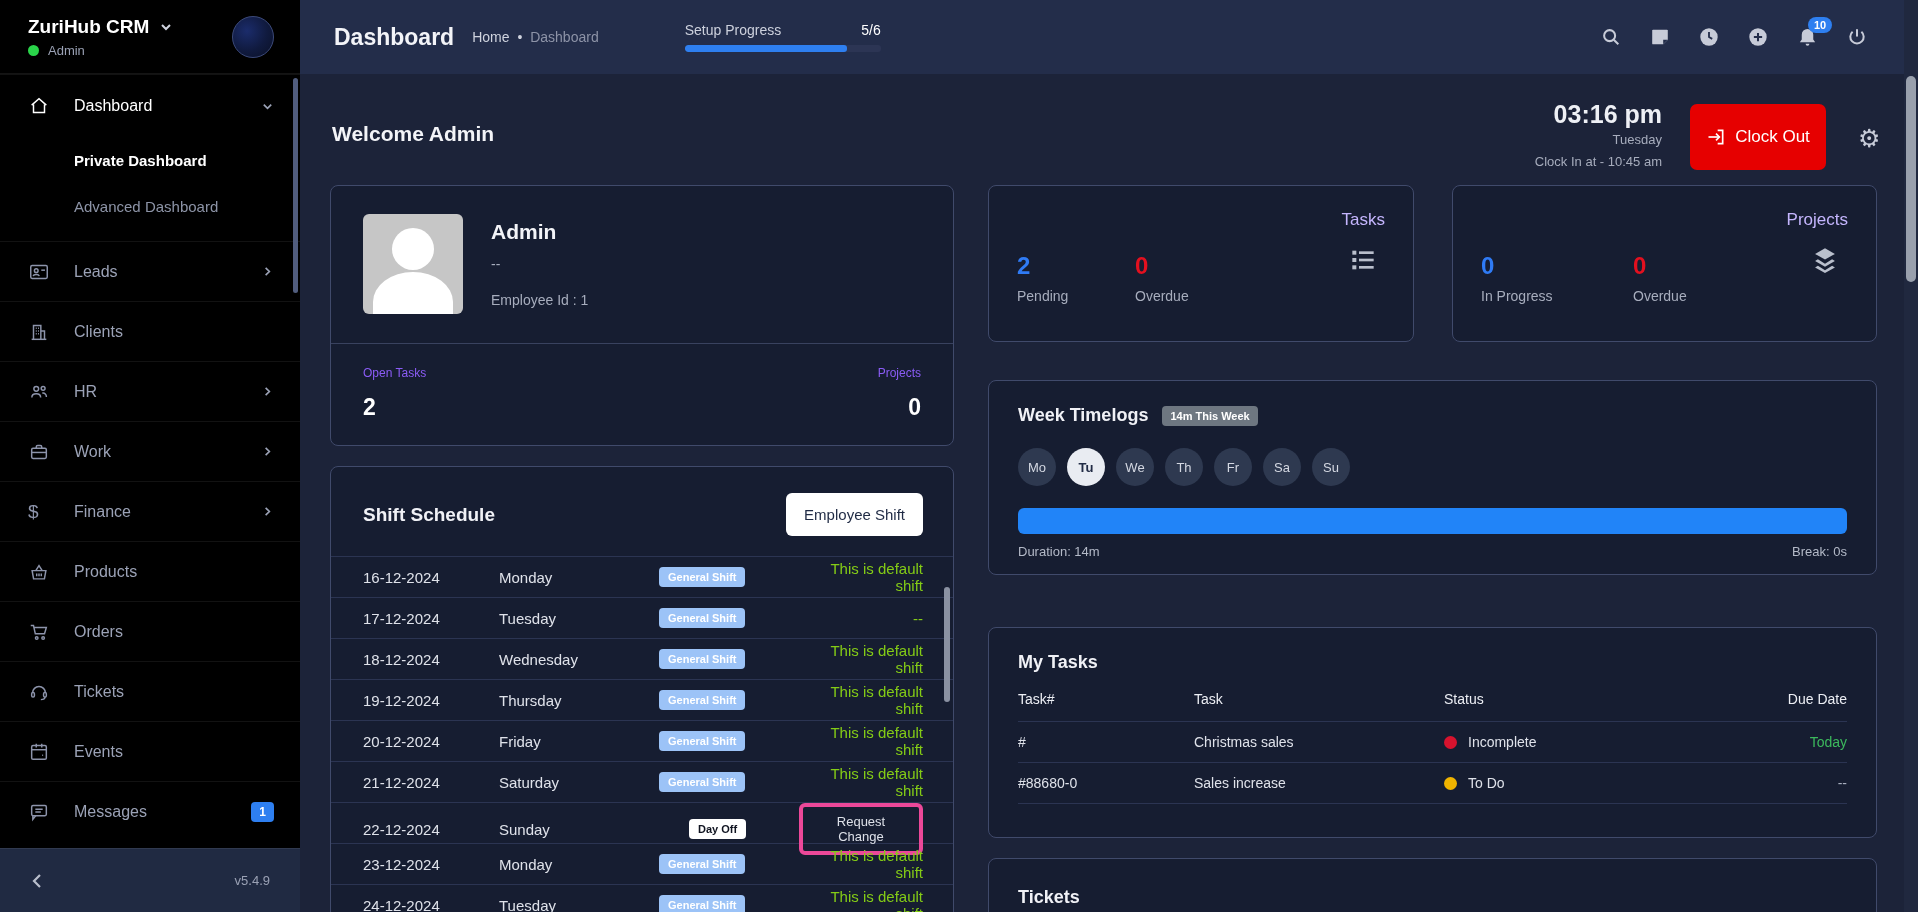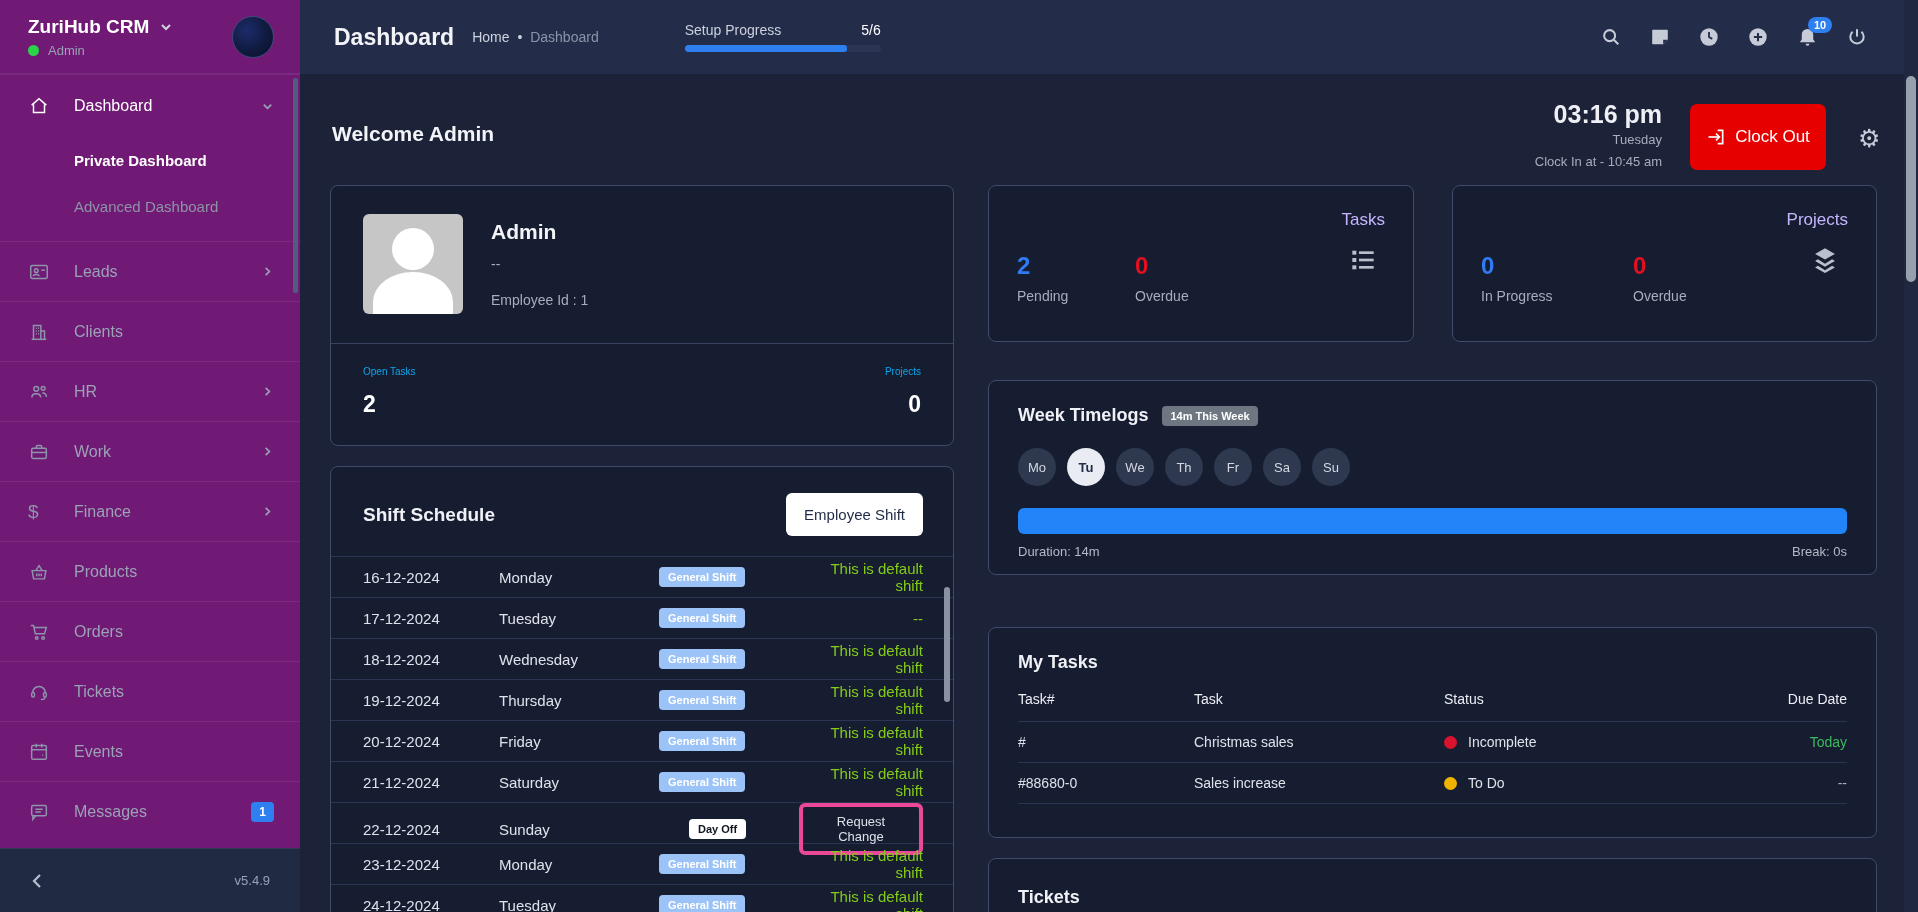--- a/index.html
+++ b/index.html
@@ -4,21 +4,21 @@
 <style>
   * { margin:0; padding:0; box-sizing:border-box; }
   html,body { width:1918px; height:912px; overflow:hidden; }
   body {
     font-family:"Liberation Sans", sans-serif;
     background:#1c2339; color:#e8eaf0; position:relative;
   }
   svg { display:block; }
 
   
-  .sidebar { position:absolute; left:0; top:0; width:300px; height:912px; background:#701a75; z-index:5; }
+  .sidebar { position:absolute; left:0; top:0; width:300px; height:912px; background:#000000; z-index:5; }
   .logo-row { height:74px; display:flex; align-items:center; justify-content:space-between;
               padding:0 26px 0 28px; border-bottom:1px solid rgba(255,255,255,.08); }
   .logo-title { display:flex; align-items:center; gap:10px; font-size:19px; font-weight:bold; color:#fff; }
   .logo-sub { display:flex; align-items:center; gap:9px; margin-top:5px; font-size:13px; color:#9aa1b4; }
   .status-dot { width:11px; height:11px; border-radius:50%; background:#2ad44a; }
   .logo-avatar { width:42px; height:42px; border-radius:50%;
                  background:radial-gradient(circle at 35% 35%, #1b2c6b 0%, #101a3e 55%, #0a1026 100%);
                  border:1px solid #3c4a7a; }
   .nav { position:absolute; top:74px; left:0; right:0; bottom:64px; overflow:hidden; }
   .nav-row { height:60px; display:flex; align-items:center; padding:0 26px 0 28px;
@@ -77,21 +77,21 @@
   .profile-top { display:flex; padding:28px 30px 0 32px; height:157px; }
   .avatar { width:100px; height:100px; border-radius:6px; background:#c6c6c6; position:relative; overflow:hidden; flex:0 0 auto; }
   .avatar::before { content:""; position:absolute; left:29px; top:14px; width:42px; height:42px; border-radius:50%; background:#fff; }
   .avatar::after { content:""; position:absolute; left:10px; top:58px; width:80px; height:60px; border-radius:50% 50% 0 0; background:#fff; }
   .profile-info { margin-left:28px; padding-top:6px; }
   .profile-name { font-size:21px; font-weight:bold; color:#f3f4f8; }
   .profile-desig { font-size:14px; color:#a7adbd; margin-top:12px; }
   .profile-empid { font-size:14px; color:#a7adbd; margin-top:20px; }
   .profile-divider { border-top:1px solid #39425f; }
   .profile-stats { display:flex; justify-content:space-between; padding:22px 32px 0 32px; }
-  .stat-label { font-size:10px; color:#0ea5e9; }
+  .stat-label { font-size:12px; color:#8b5cf6; }
   .stat-value { font-size:23px; font-weight:bold; color:#fff; margin-top:14px; }
   .stat-right { text-align:right; }
 
   
   .tasks-card { left:988px; top:185px; width:426px; height:157px; }
   .projects-card { left:1452px; top:185px; width:425px; height:157px; }
   .mini-card-inner { padding:24px 28px; position:relative; height:100%; }
   .mini-title { font-size:17px; color:#c4b5fd;text-align:right; }
   .mini-nums { display:flex; gap:0; margin-top:22px; }
   .mini-num-block { min-width:118px; }

